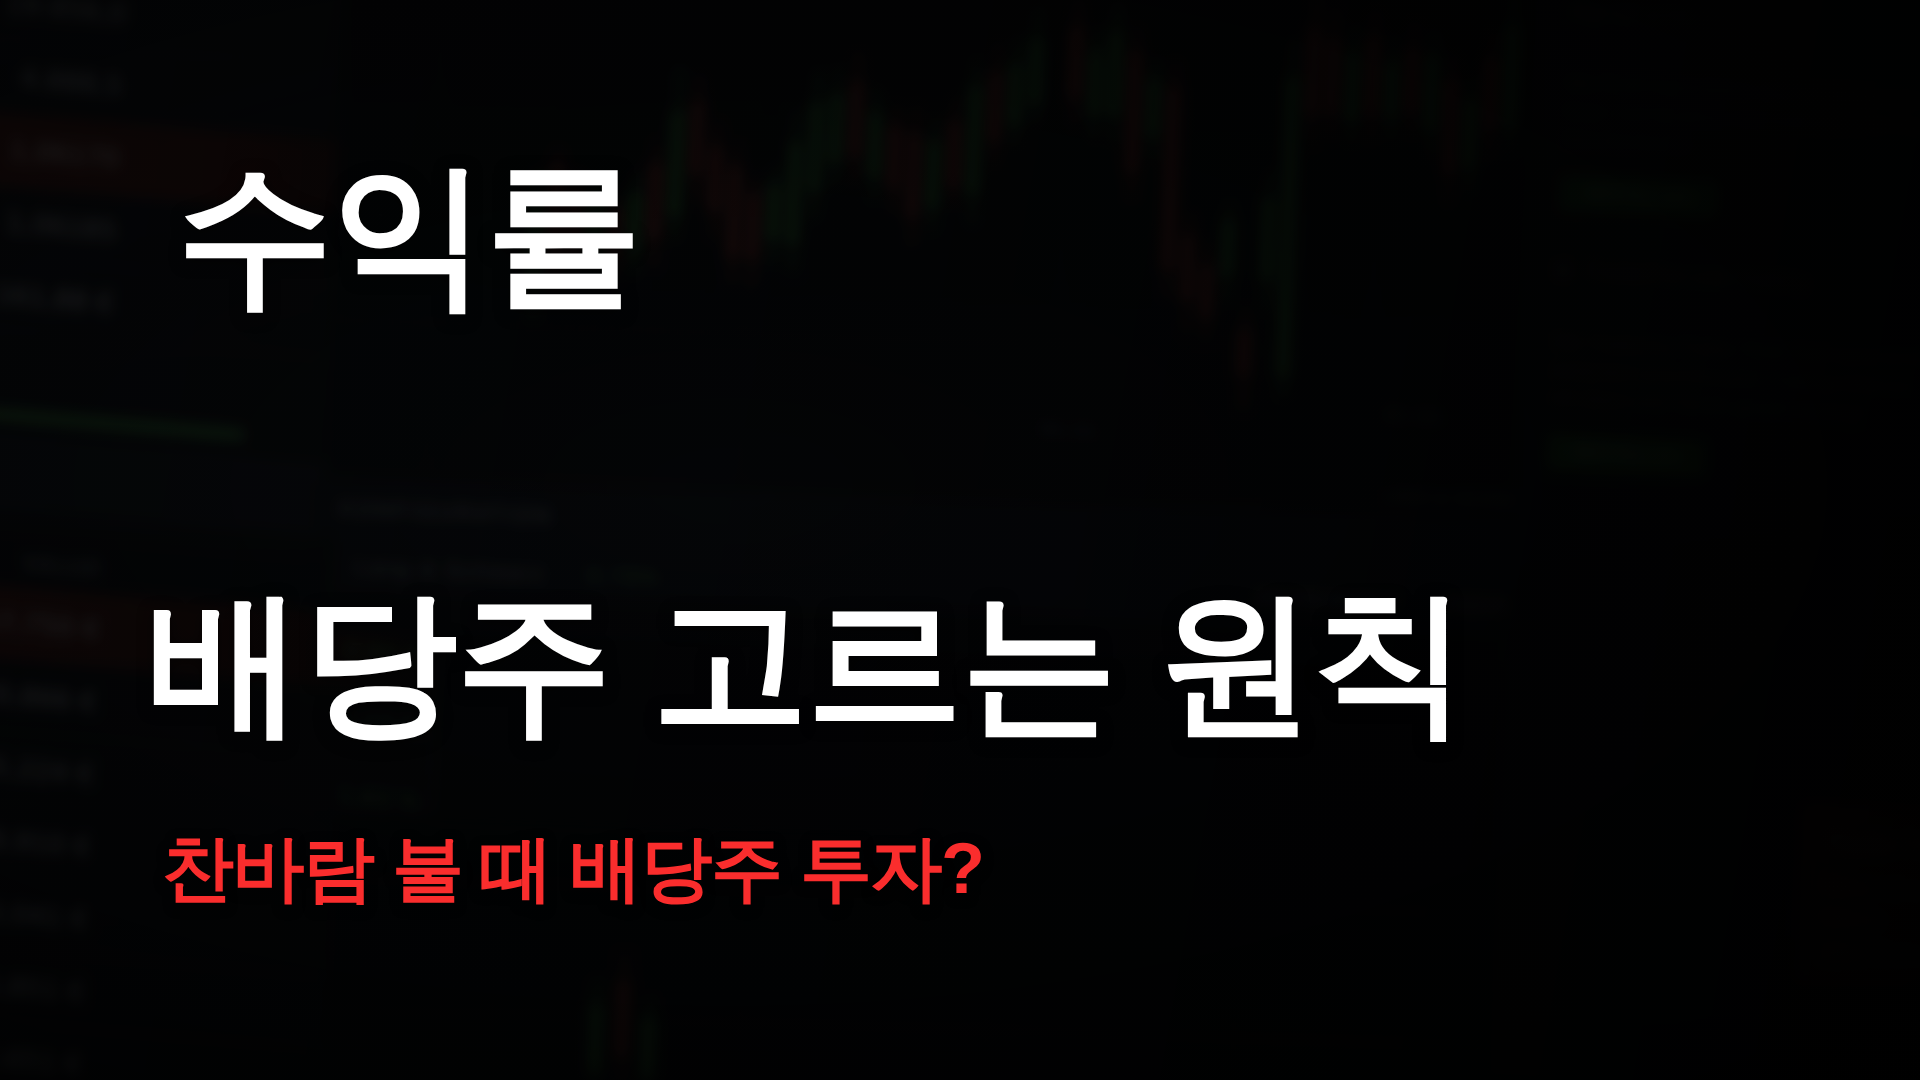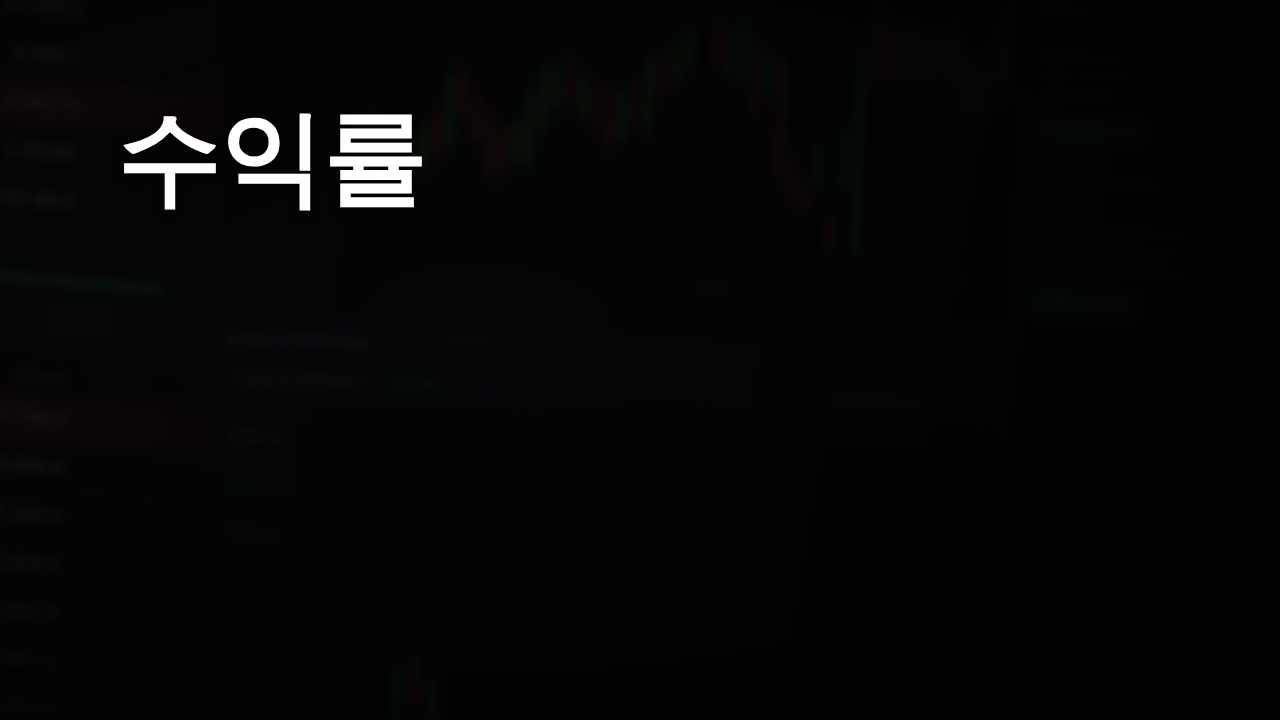--- a/index.html
+++ b/index.html
@@ -581,16 +581,18 @@
       </div>
     </div>
 
   </div>
 
   <div id="dark-overlay"></div>
   <div id="vignette"></div>
 
   <div id="headline">
     <div class="hl-line" id="hl1">수익률</div>
+    <div class="hl-line" id="hl3">배당주 고르는 원칙</div>
   </div>
 
+  <div id="subtitle">찬바람 불 때 배당주 투자?</div>
 
 </div>
 
 </body></html>

